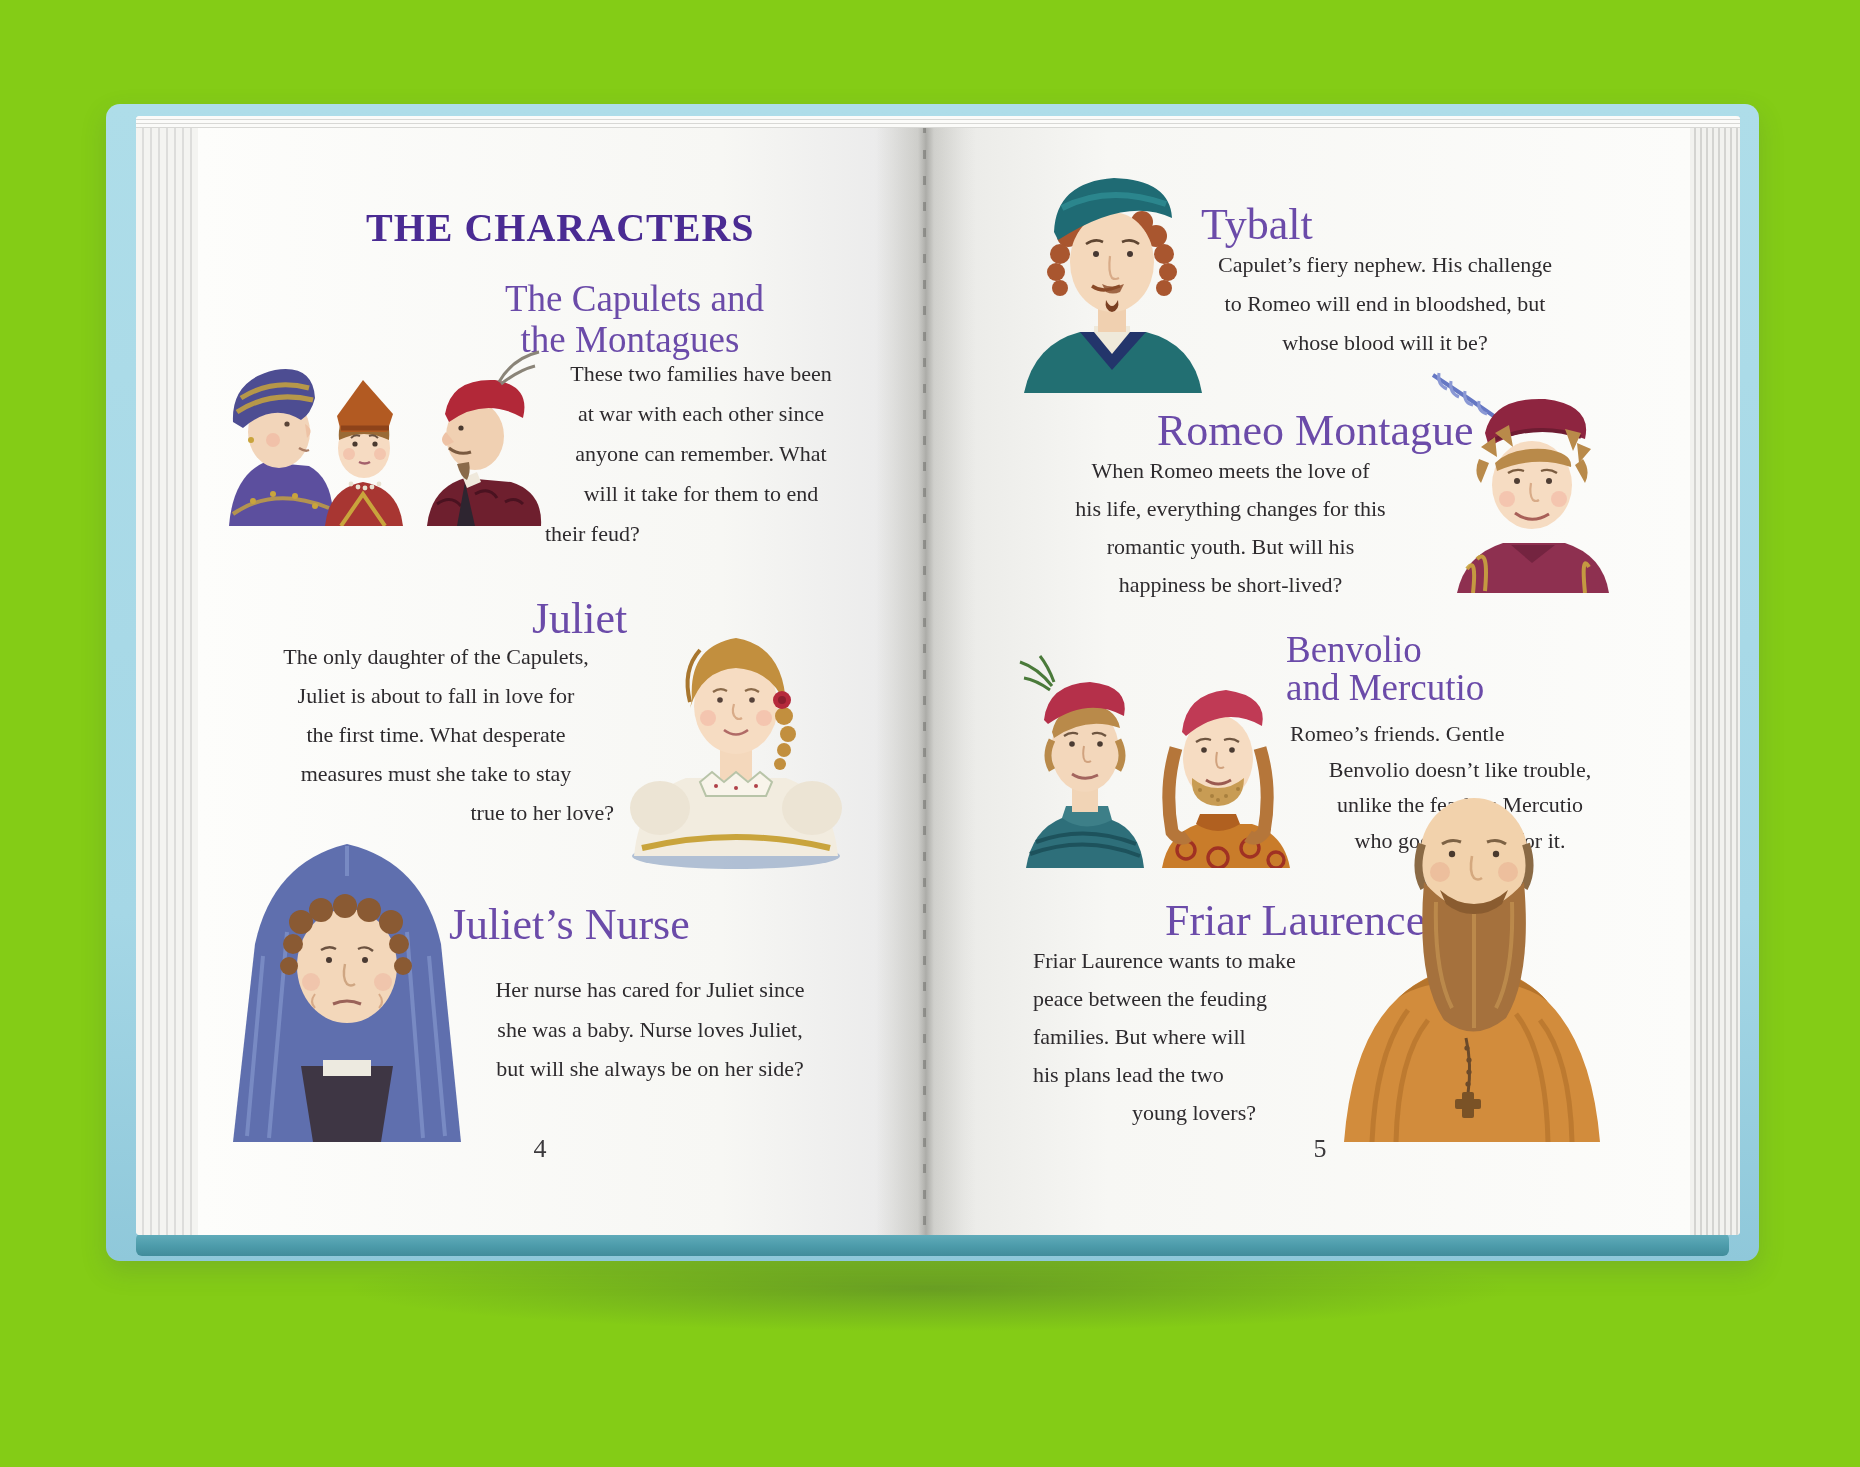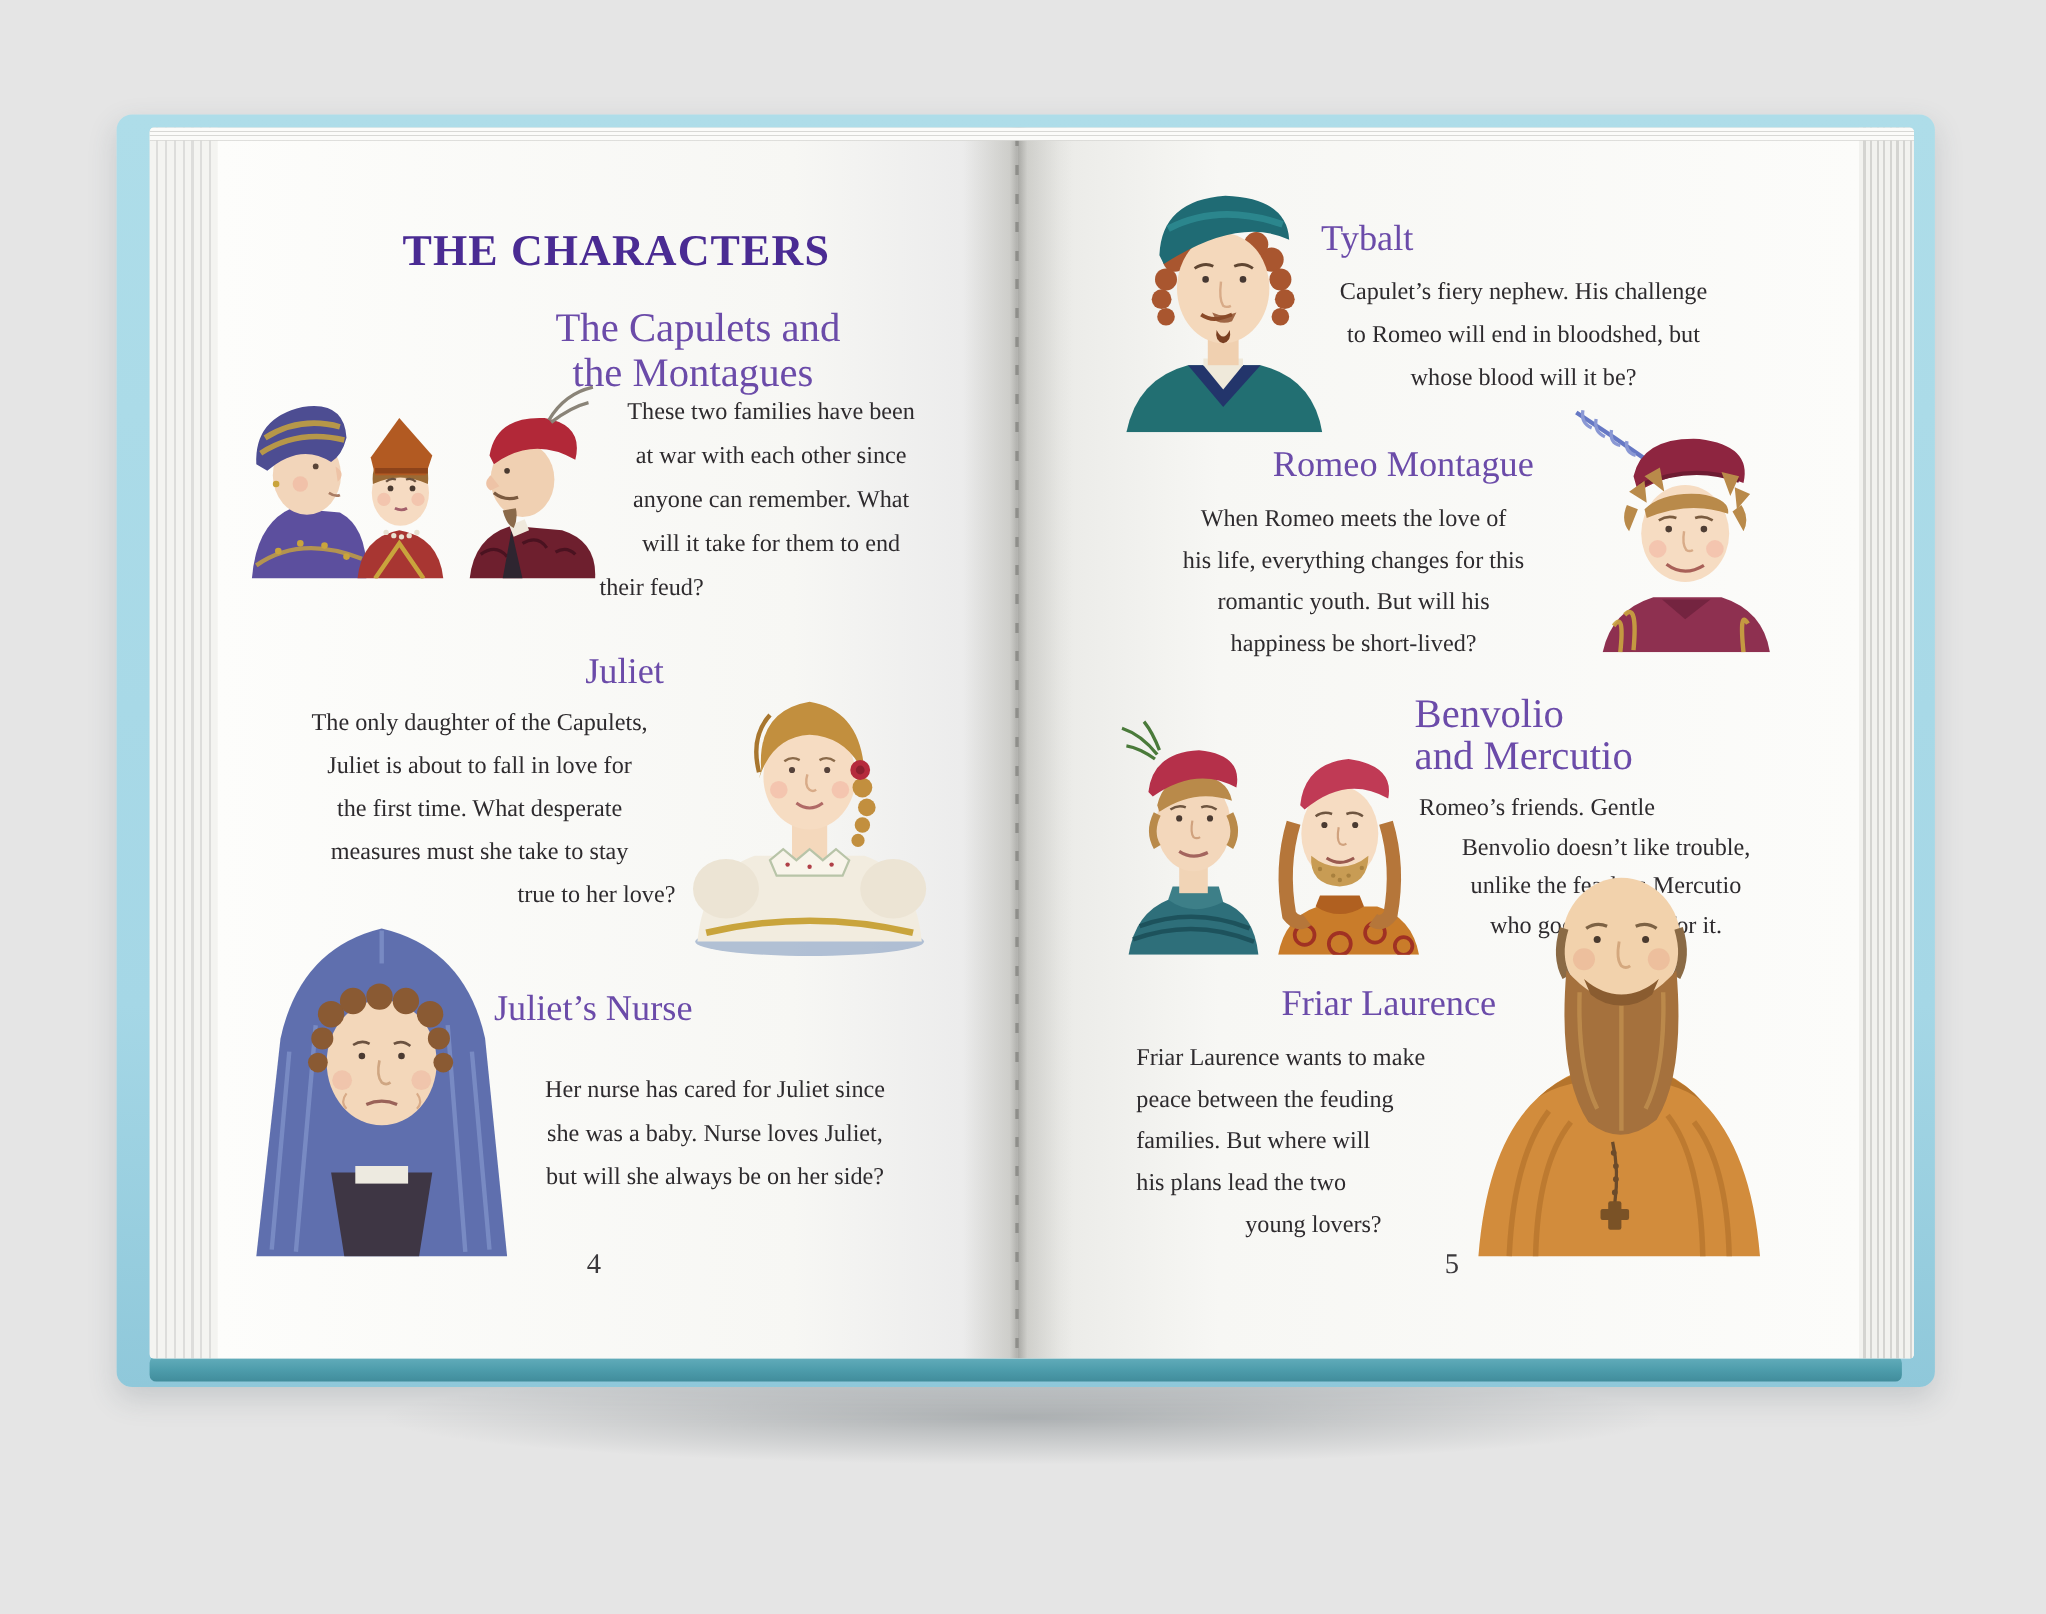--- a/index.html
+++ b/index.html
@@ -1,16 +1,16 @@
 <!DOCTYPE html>
 <html><head>
 <meta charset="utf-8">
 <style>
   html,body{margin:0;padding:0;background:#ffffff;}
-  .stage{position:relative;width:1860px;height:1467px;background:#e5e5e5;overflow:hidden;
+  .stage{position:relative;width:1860px;height:1467px;background:#84cc16;overflow:hidden;
          font-family:"Liberation Serif", serif;}
   .abs{position:absolute;}
 
   
   .cover{position:absolute;left:106px;top:104px;width:1653px;height:1157px;border-radius:14px;
          background:linear-gradient(180deg,#aedde9 0%,#a5d7e6 70%,#8fc8da 100%);
          box-shadow:0 10px 26px rgba(60,80,90,.18);}
   .cover-bottom{position:absolute;left:30px;right:30px;bottom:5px;height:23px;border-radius:6px;
          background:linear-gradient(180deg,#64aebc 0%,#4d9cab 55%,#418c9b 100%);}
   .floor-shadow{position:absolute;left:120px;top:1252px;width:1620px;height:130px;
@@ -28,21 +28,21 @@
          background:linear-gradient(90deg,#fdfdfb 0%,#f7f7f4 72%,#ececec 93%,#dedeDA 100%);}
   .sheet-right{position:absolute;left:789px;top:10px;width:765px;bottom:0;
          background:linear-gradient(90deg,#dcdcd8 0%,#ebebe8 5%,#f7f7f4 24%,#fcfcfa 100%);}
   .gutter{position:absolute;left:740px;top:0;bottom:0;width:100px;
          background:linear-gradient(90deg,rgba(110,110,105,0) 0%,rgba(110,110,105,.16) 42%,rgba(80,80,76,.34) 50%,rgba(110,110,105,.14) 58%,rgba(110,110,105,0) 100%);}
   .stitches{position:absolute;left:787px;top:8px;bottom:8px;width:3px;
          background:repeating-linear-gradient(180deg,rgba(70,70,66,.35) 0 9px,rgba(0,0,0,0) 9px 26px);}
 
   
   .title{font-weight:700;font-size:40px;color:#4a2b93;letter-spacing:1px;white-space:nowrap;}
-  .heading{font-size:33px;color:#6b4ba9;white-space:nowrap;}
+  .heading{font-size:44px;color:#6b4ba9;white-space:nowrap;}
   .heading-block div{white-space:nowrap;width:max-content;margin:0 auto;}
   .heading-block{font-size:37px;color:#6b4ba9;}
   .body{font-size:22px;color:#2e2b2e;}
   .body div{white-space:nowrap;width:max-content;margin:0 auto;}
   .al{margin-left:0 !important;margin-right:auto !important;}
   .ar{margin-left:auto !important;margin-right:0 !important;}
   .pagenum{font-size:26px;color:#3b393c;text-align:center;width:100px;}
   svg{display:block;}
 </style>
 </head>

